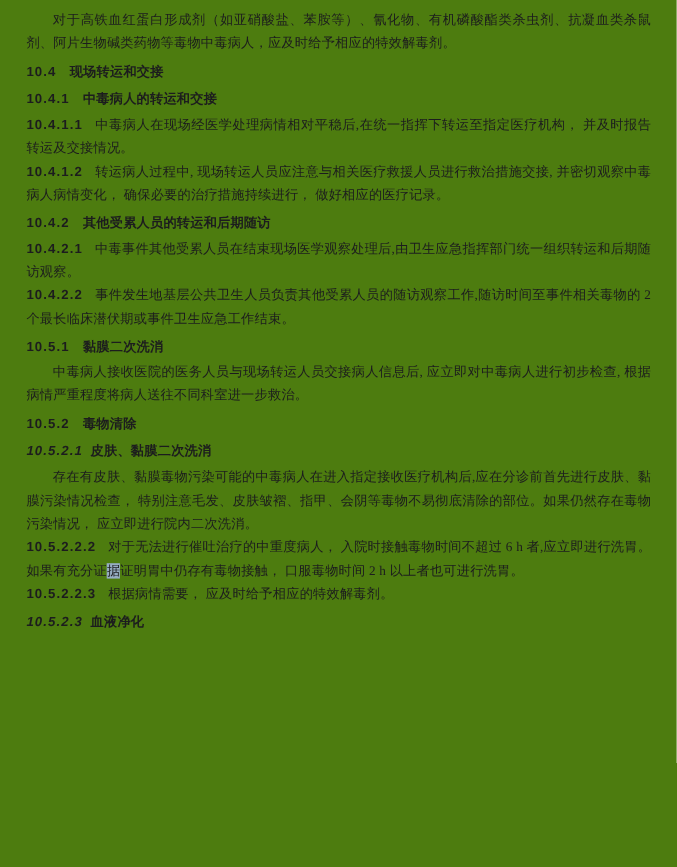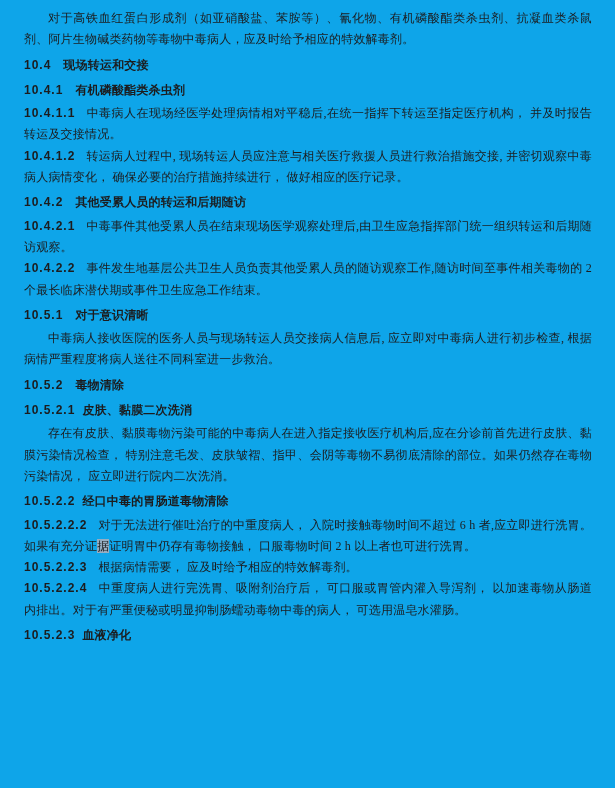--- a/index.html
+++ b/index.html
@@ -12,21 +12,21 @@
     height: 788px;
     overflow: hidden;
     color: #1c1c1e;
     font-family: "Liberation Serif", serif;
   }
   .page {
     box-sizing: border-box;
     width: 615px;
     height: 788px;
     padding: 8px 23px 0 24px;
-    background: #0ea5e9;
+    background: #4d7c0f;
   }
   .para {
     margin: 0;
     font-size: 12px;
     line-height: 21.3px;
     text-align: justify;
     text-align-last: left;
     letter-spacing: 0.2px;
   }
   .para.indent { text-indent: 24px; }
@@ -39,63 +39,61 @@
     letter-spacing: 0.2px;
   }
   .num {
     font-family: "Liberation Sans", sans-serif;
     font-weight: 700;
     letter-spacing: 1px;
     white-space: nowrap;
   }
   .gap-wide  { padding-right: 12px; }
   .gap-mid   { padding-right: 11px; }
-  .gap-narrow{ padding-right: 7px;  }
+  .gap-narrow{ padding-right: 7px; font-style: italic;  }
   .hl {
     background: #96adc2;
   }
 </style>
 </head>
 <body style="color: rgb(28, 28, 30); background: rgb(255, 255, 255);">
 
 <div class="page">
 
   <p class="para indent">对于高铁血红蛋白形成剂（如亚硝酸盐、苯胺等）、氰化物、有机磷酸酯类杀虫剂、抗凝血类杀鼠剂、阿片生物碱类药物等毒物中毒病人，应及时给予相应的特效解毒剂。</p>
 
   <p class="heading"><span class="num gap-wide">10.4</span><span>现场转运和交接</span></p>
 
-  <p class="heading"><span class="num gap-wide">10.4.1</span><span>有机磷酸酯类杀虫剂</span></p>
+  <p class="heading"><span class="num gap-wide">10.4.1</span><span>中毒病人的转运和交接</span></p>
 
   <p class="para"><span class="num gap-mid">10.4.1.1</span><span>中毒病人在现场经医学处理病情相对平稳后,在统一指挥下转运至指定医疗机构， 并及时报告转运及交接情况。</span></p>
 
   <p class="para"><span class="num gap-mid">10.4.1.2</span><span>转运病人过程中, 现场转运人员应注意与相关医疗救援人员进行救治措施交接, 并密切观察中毒病人病情变化， 确保必要的治疗措施持续进行， 做好相应的医疗记录。</span></p>
 
   <p class="heading"><span class="num gap-wide">10.4.2</span><span>其他受累人员的转运和后期随访</span></p>
 
   <p class="para"><span class="num gap-mid">10.4.2.1</span><span>中毒事件其他受累人员在结束现场医学观察处理后,由卫生应急指挥部门统一组织转运和后期随访观察。</span></p>
 
   <p class="para"><span class="num gap-mid">10.4.2.2</span><span>事件发生地基层公共卫生人员负责其他受累人员的随访观察工作,随访时间至事件相关毒物的 2 个最长临床潜伏期或事件卫生应急工作结束。</span></p>
 
 
-  <p class="heading"><span class="num gap-wide">10.5.1</span><span>对于意识清晰</span></p>
+  <p class="heading"><span class="num gap-wide">10.5.1</span><span>黏膜二次洗消</span></p>
 
   <p class="para indent">中毒病人接收医院的医务人员与现场转运人员交接病人信息后, 应立即对中毒病人进行初步检查, 根据病情严重程度将病人送往不同科室进一步救治。</p>
 
   <p class="heading"><span class="num gap-wide">10.5.2</span><span>毒物清除</span></p>
 
   <p class="heading"><span class="num gap-narrow">10.5.2.1</span><span>皮肤、黏膜二次洗消</span></p>
 
   <p class="para indent">存在有皮肤、黏膜毒物污染可能的中毒病人在进入指定接收医疗机构后,应在分诊前首先进行皮肤、黏膜污染情况检查， 特别注意毛发、皮肤皱褶、指甲、会阴等毒物不易彻底清除的部位。如果仍然存在毒物污染情况， 应立即进行院内二次洗消。</p>
 
-  <p class="heading"><span class="num gap-narrow">10.5.2.2</span><span>经口中毒的胃肠道毒物清除</span></p>
 
 
   <p class="para"><span class="num gap-mid">10.5.2.2.2</span><span>对于无法进行催吐治疗的中重度病人， 入院时接触毒物时间不超过 6 h 者,应立即进行洗胃。如果有充分证</span><span class="hl" style="background: rgb(150, 173, 194);">据</span><span>证明胃中仍存有毒物接触， 口服毒物时间 2 h 以上者也可进行洗胃。</span></p>
 
   <p class="para"><span class="num gap-mid">10.5.2.2.3</span><span>根据病情需要， 应及时给予相应的特效解毒剂。</span></p>
 
-  <p class="para"><span class="num gap-mid">10.5.2.2.4</span><span>中重度病人进行完洗胃、吸附剂治疗后， 可口服或胃管内灌入导泻剂， 以加速毒物从肠道内排出。对于有严重便秘或明显抑制肠蠕动毒物中毒的病人， 可选用温皂水灌肠。</span></p>
 
   <p class="heading"><span class="num gap-narrow">10.5.2.3</span><span>血液净化</span></p>
 
 
 
 </div>
 
 </body></html>

